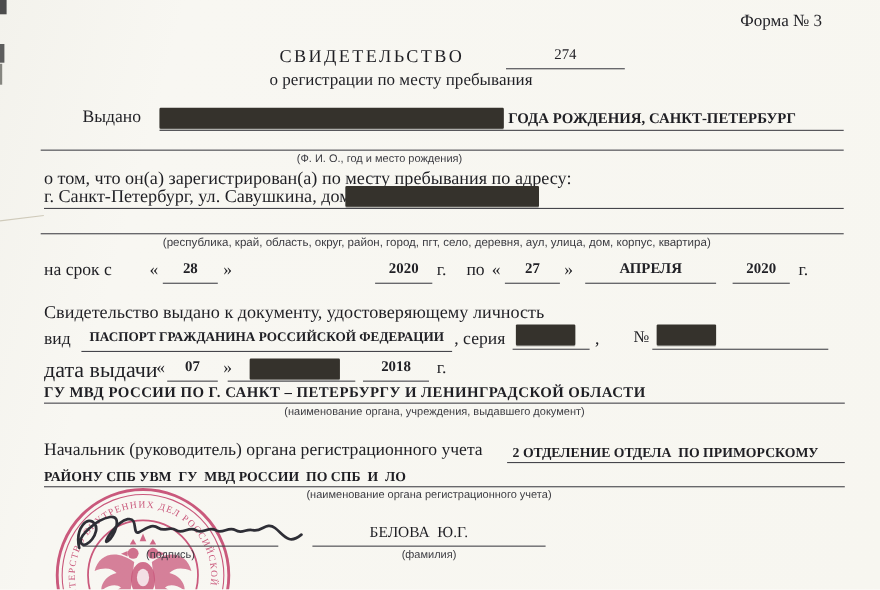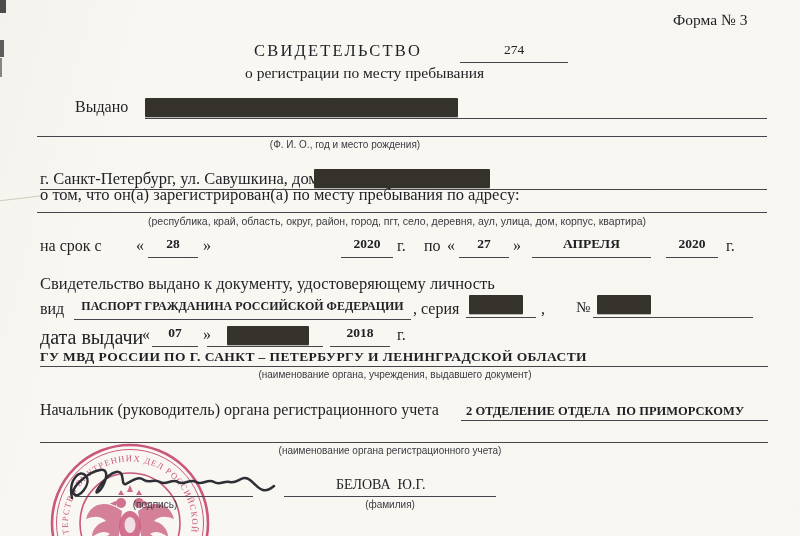--- a/index.html
+++ b/index.html
@@ -31,25 +31,26 @@
   <div class="artifact" style="left:0;top:58px;width:2px;height:19px;background:#868680;"></div>
   <div class="artifact" style="left:-2px;top:198px;width:42px;height:0;border-top:1.5px solid #cfcaba;transform:rotate(-7deg);"></div>
 
   <div class="t" style="left:673px;top:11px;font-size:15.5px;">Форма № 3</div>
   <div class="t" style="left:254px;top:41px;font-size:16.5px;letter-spacing:2.2px;">СВИДЕТЕЛЬСТВО</div>
   <div class="fld" style="left:460px;top:42px;width:108px;height:20px;font-weight:normal;font-size:13.5px;">274</div>
   <div class="t" style="left:245px;top:64px;font-size:15.5px;">о регистрации по месту пребывания</div>
 
   <div class="t" style="left:75px;top:98px;font-size:16px;">Выдано</div>
   <div class="bar" style="left:145px;top:98px;width:313px;height:19px;"></div>
+  <div class="t b" style="left:462px;top:100px;font-size:13.5px;">ГОДА РОЖДЕНИЯ, САНКТ-ПЕТЕРБУРГ</div>
   <div class="rule" style="left:145px;top:118px;width:622px;"></div>
   <div class="rule" style="left:37px;top:136px;width:730px;border-bottom-width:1.2px;"></div>
   <div class="cap" style="left:195px;top:139px;width:300px;">(Ф. И. О., год и место рождения)</div>
 
-  <div class="t" style="left:40px;top:152px;font-size:16.5px;margin-top:33px;">о том, что он(а) зарегистрирован(а) по месту пребывания по адресу:</div>
+  <div class="t" style="left:40px;top:152px;font-size:16.5px;">о том, что он(а) зарегистрирован(а) по месту пребывания по адресу:</div>
 
   <div class="t" style="left:40px;top:169px;font-size:16.5px;">г. Санкт-Петербург, ул. Савушкина, дом</div>
   <div class="bar" style="left:314px;top:169px;width:176px;height:19px;"></div>
   <div class="rule" style="left:40px;top:189px;width:727px;"></div>
   <div class="rule" style="left:37px;top:212px;width:730px;border-bottom-width:1.2px;"></div>
   <div class="cap" style="left:148px;top:215px;width:480px;font-size:10.5px;">(республика, край, область, округ, район, город, пгт, село, деревня, аул, улица, дом, корпус, квартира)</div>
 
   <div class="t" style="left:40px;top:237px;font-size:16px;">на срок с</div>
   <div class="t" style="left:136px;top:237px;font-size:16px;">«</div>
   <div class="fld" style="left:148px;top:236px;width:50px;height:21px;">28</div>
@@ -85,20 +86,21 @@
   <div class="fld" style="left:330px;top:325px;width:60px;height:21px;">2018</div>
   <div class="t" style="left:397px;top:326px;font-size:16px;">г.</div>
 
   <div class="t b" style="left:40px;top:349px;font-size:13.5px;letter-spacing:.4px;">ГУ МВД РОССИИ ПО Г. САНКТ – ПЕТЕРБУРГУ И ЛЕНИНГРАДСКОЙ ОБЛАСТИ</div>
   <div class="rule" style="left:40px;top:366px;width:728px;"></div>
   <div class="cap" style="left:230px;top:369px;width:330px;">(наименование органа, учреждения, выдавшего документ)</div>
 
   <div class="t" style="left:40px;top:401px;font-size:16px;">Начальник (руководитель) органа регистрационного учета</div>
   <div class="t b" style="left:466px;top:404px;font-size:12.5px;text-align:center;">2 ОТДЕЛЕНИЕ ОТДЕЛА  ПО ПРИМОРСКОМУ</div>
   <div class="rule" style="left:461px;top:420px;width:307px;"></div>
+  <div class="t b" style="left:40px;top:426px;font-size:12.5px;">РАЙОНУ СПБ УВМ  ГУ  МВД РОССИИ  ПО СПБ  И  ЛО</div>
   <div class="rule" style="left:40px;top:442px;width:728px;"></div>
   <div class="cap" style="left:270px;top:445px;width:240px;">(наименование органа регистрационного учета)</div>
 
   <svg style="position:absolute;left:48px;top:441px;opacity:.92;" width="164" height="164" viewBox="0 0 164 164">
     <g stroke="#c64b72" fill="none">
       <circle cx="82" cy="82" r="78" stroke-width="2.6"></circle>
       <circle cx="82" cy="82" r="73.5" stroke-width="1"></circle>
       <circle cx="82" cy="82" r="50" stroke-width="1.6"></circle>
     </g>
     <defs>

